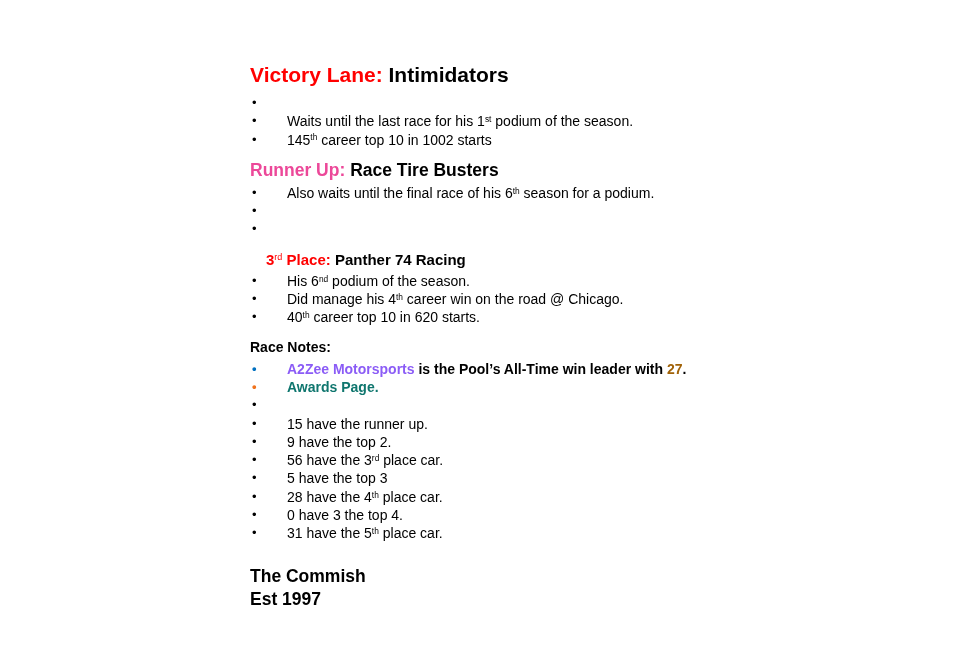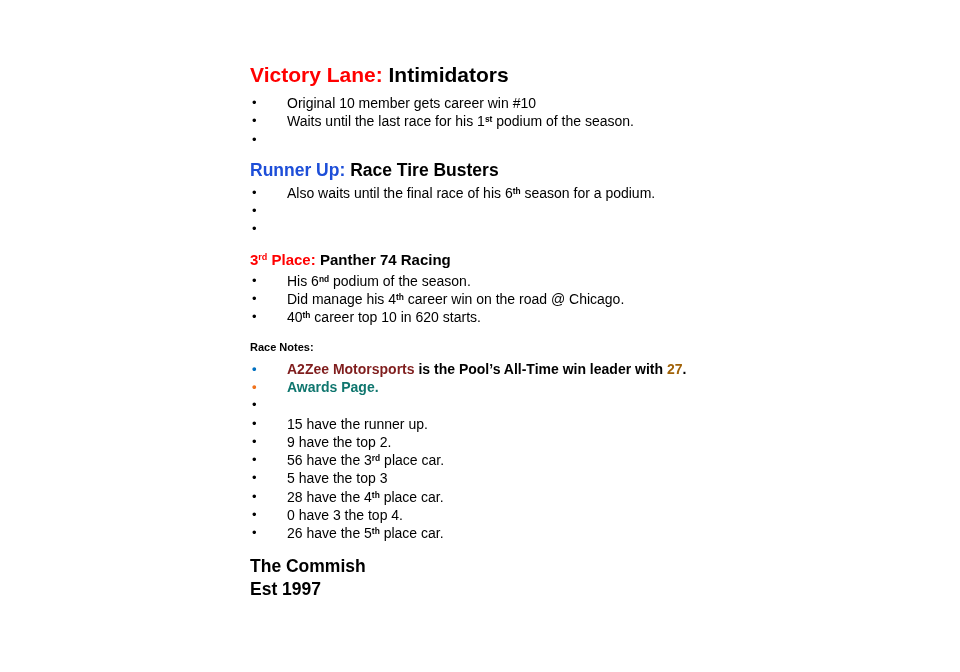--- a/index.html
+++ b/index.html
@@ -26,25 +26,25 @@
     line-height: 23px; margin: 0 0 8px 0;
     white-space: nowrap;
   }
   .h2 {
     font-size: 17.5px; font-weight: bold;
     line-height: 19px; margin: 0 0 4px 0;
     white-space: nowrap;
   }
   .h3 {
     font-size: 15px; font-weight: bold;
-    line-height: 17px; margin: 0 0 4px 0;
+    line-height: 17px; margin: 0 0 4px 16px;
     white-space: nowrap;
   }
   .h4 {
-    font-size: 11px; font-weight: bold;
+    font-size: 14px; font-weight: bold;
     line-height: 16px; margin: 0 0 5px 0;
     white-space: nowrap;
   }
   ul.bullets {
     list-style: none;
     margin: 0 0 12px 0; padding: 0;
   }
   ul.bullets li {
     display: flex;
     font-size: 14px;
@@ -55,53 +55,53 @@
     flex: 0 0 37px;
     width: 37px;
     padding-left: 2px;
     font-size: 13px;
   }
   sup {
     font-size: 0.6em;
     vertical-align: baseline;
     position: relative;
     top: -0.5em;
-    font-weight: bold;
+    font-weight: normal;
     line-height: 0;
     text-align: right;
   }
   .footer {
-    margin-top: 12px;
+    margin-top: 22px;
     font-size: 17.5px;
     font-weight: bold;
     line-height: 23px;
   }
 </style>
 </head>
 <body>
 
 <div class="slide">
   <div class="content">
 
     <div class="h1"><span style="color: rgb(255, 0, 0);">Victory Lane: </span><span>Intimidators</span></div>
     <ul class="bullets">
         <li>
           <span class="marker">•</span>
-          <span class="li-text"><span>Original 10 member gets career win #10</span></span>
         </li>
         <li>
           <span class="marker">•</span>
           <span class="li-text"><span>Waits until the last race for his 1</span><sup>st</sup><span> podium of the season.</span></span>
         </li>
         <li>
           <span class="marker">•</span>
+          <span class="li-text"><span>145</span><sup>th</sup><span> career top 10 in 1002 starts</span></span>
         </li>
       </ul>
 
-    <div class="h2"><span style="color: #1d4ed8;">Runner Up: </span><span>Race Tire Busters</span></div>
+    <div class="h2"><span style="color: #ec4899;">Runner Up: </span><span>Race Tire Busters</span></div>
     <ul class="bullets">
         <li>
           <span class="marker">•</span>
           <span class="li-text"><span>Also waits until the final race of his 6</span><sup>th</sup><span> season for a podium.</span></span>
         </li>
         <li>
           <span class="marker">•</span>
         </li>
         <li>
           <span class="marker">•</span>
@@ -121,21 +121,21 @@
         <li>
           <span class="marker">•</span>
           <span class="li-text"><span>40</span><sup>th</sup><span> career top 10 in 620 starts.</span></span>
         </li>
       </ul>
 
     <div class="h4"><span>Race Notes:</span></div>
     <ul class="bullets">
         <li style="font-weight: bold;">
           <span class="marker" style="color: rgb(0, 112, 192);">•</span>
-          <span class="li-text"><span style="color: #7f1d1d; margin-top: 35px;">A2Zee Motorsports </span><span>is the Pool’s All-Time win leader with </span><span style="color: #a16207;">27</span><span>.</span></span>
+          <span class="li-text"><span style="color: #8b5cf6; margin-top: 35px;">A2Zee Motorsports </span><span>is the Pool’s All-Time win leader with </span><span style="color: #a16207;">27</span><span>.</span></span>
         </li>
         <li style="font-weight: bold;">
           <span class="marker" style="color: rgb(240, 115, 29);">•</span>
           <span class="li-text"><span style="color: #0f766e;">Awards Page.</span></span>
         </li>
         <li>
           <span class="marker">•</span>
         </li>
         <li>
           <span class="marker">•</span>
@@ -156,21 +156,21 @@
         <li>
           <span class="marker">•</span>
           <span class="li-text"><span>28 have the 4</span><sup>th</sup><span> place car.</span></span>
         </li>
         <li>
           <span class="marker">•</span>
           <span class="li-text"><span>0 have 3 the top 4.</span></span>
         </li>
         <li>
           <span class="marker">•</span>
-          <span class="li-text"><span>26 have the 5</span><sup>th</sup><span> place car.</span></span>
+          <span class="li-text"><span>31 have the 5</span><sup>th</sup><span> place car.</span></span>
         </li>
       </ul>
 
     <div class="footer">
       <div>The Commish</div>
       <div>Est 1997</div>
     </div>
 
   </div>
 </div>

